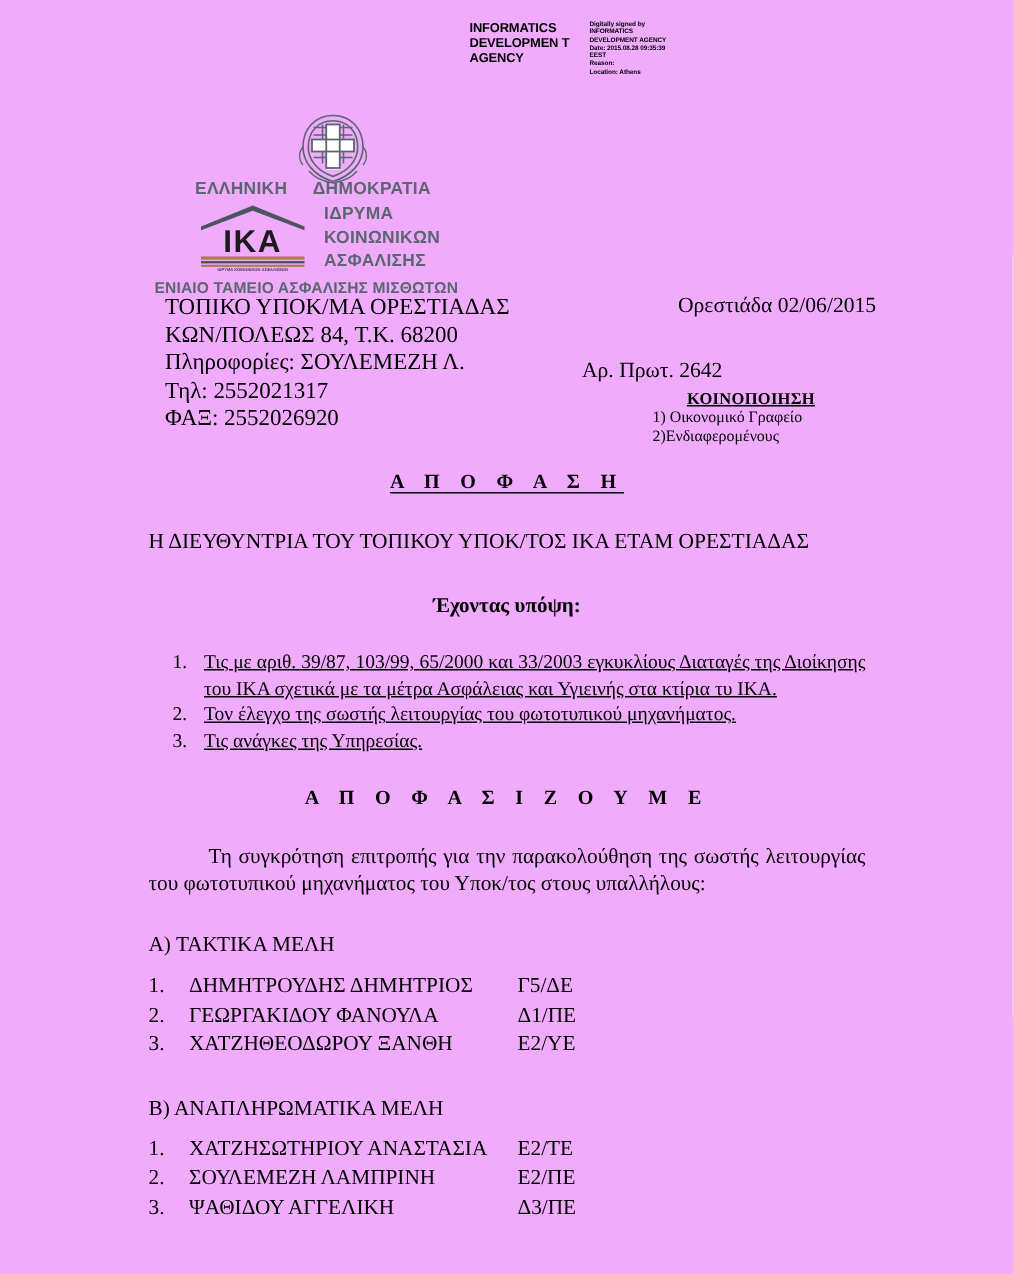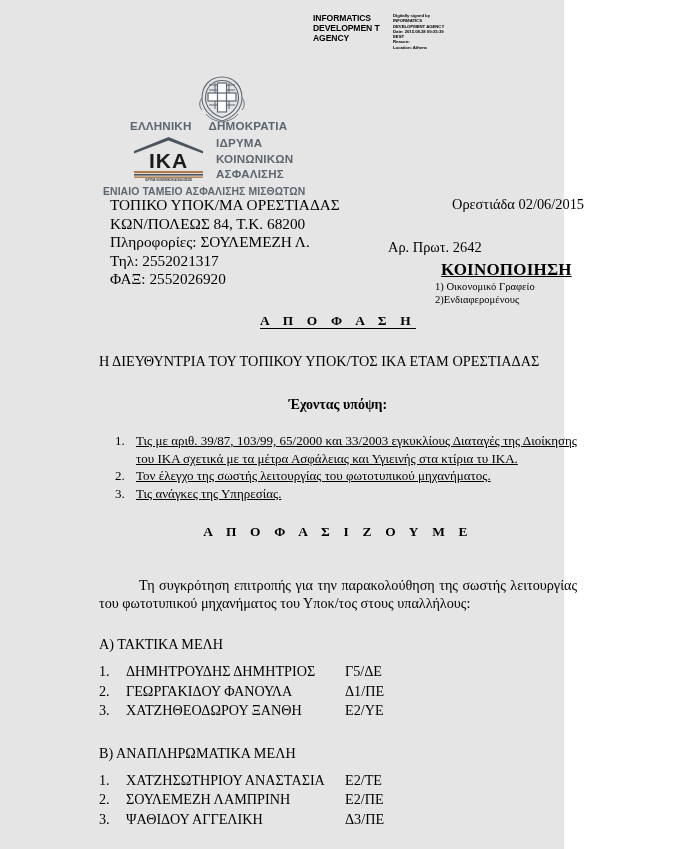--- a/index.html
+++ b/index.html
@@ -10,23 +10,23 @@
   body {
     width: 675px;
     height: 849px;
     position: relative;
     font-family: "Liberation Serif", "DejaVu Serif", serif;
     color: #000000;
     overflow: hidden;
   }
   .page {
     position: relative;
-    width: 564px;
+    width: 675px;
     height: 849px;
-    background: #e5e5e5;
+    background: #f0abfc;
   }
 
   
   .sig-stamp {
     position: absolute;
     left: 313px;
     top: 13px;
     display: flex;
     align-items: flex-start;
     gap: 6px;
@@ -134,25 +134,25 @@
     font-size: 14.4px;
     white-space: nowrap;
   }
   .notify {
     position: absolute;
     left: 435px;
     top: 260px;
     text-align: left;
   }
   .notify-title {
-    font-size: 17px;
+    font-size: 11px;
     font-weight: 700;
     text-decoration: underline;
     letter-spacing: 0.2px;
-    margin-left: 6px;
+    margin-left: 23px;
     white-space: nowrap;
   }
   .notify-item {
     font-size: 10.6px;
     line-height: 13.4px;
     white-space: nowrap;
   }
 
   
   .content {
@@ -195,21 +195,21 @@
   .apofasizoume {
     text-align: center;
     font-size: 13.4px;
     font-weight: 700;
     letter-spacing: 5.2px;
     margin-top: 22px;
   }
   .para-main {
     font-size: 14.2px;
     line-height: 18px;
-    margin-top: 36px;
+    margin-top: 22px;
     text-align: justify;
     text-indent: 40px;
   }
   .group-title {
     font-size: 14.2px;
     margin-top: 24px;
   }
   .members {
     margin-top: 9px;
     font-size: 14.2px;

